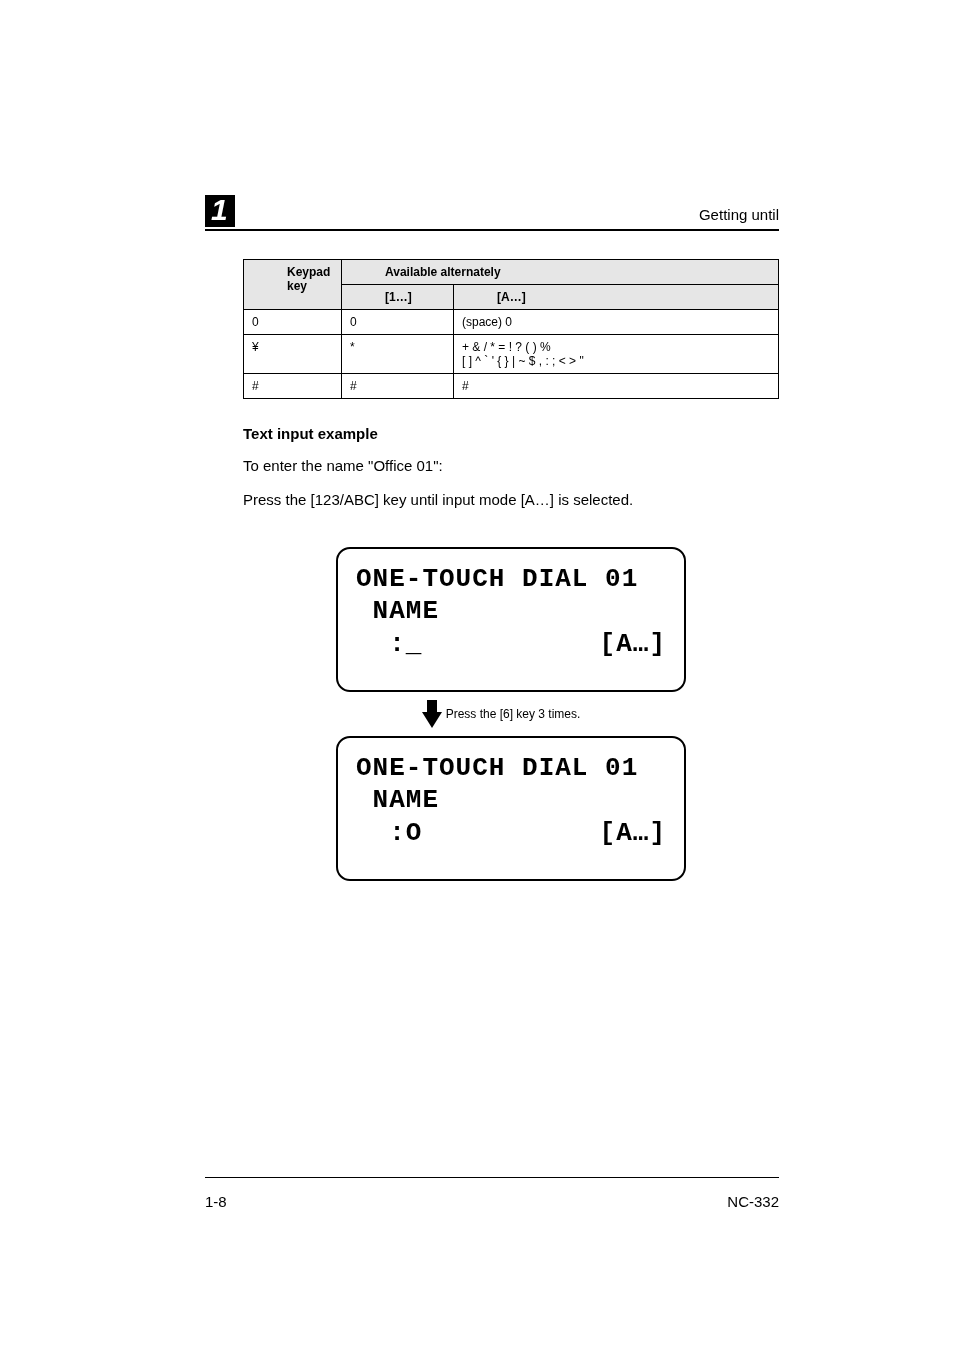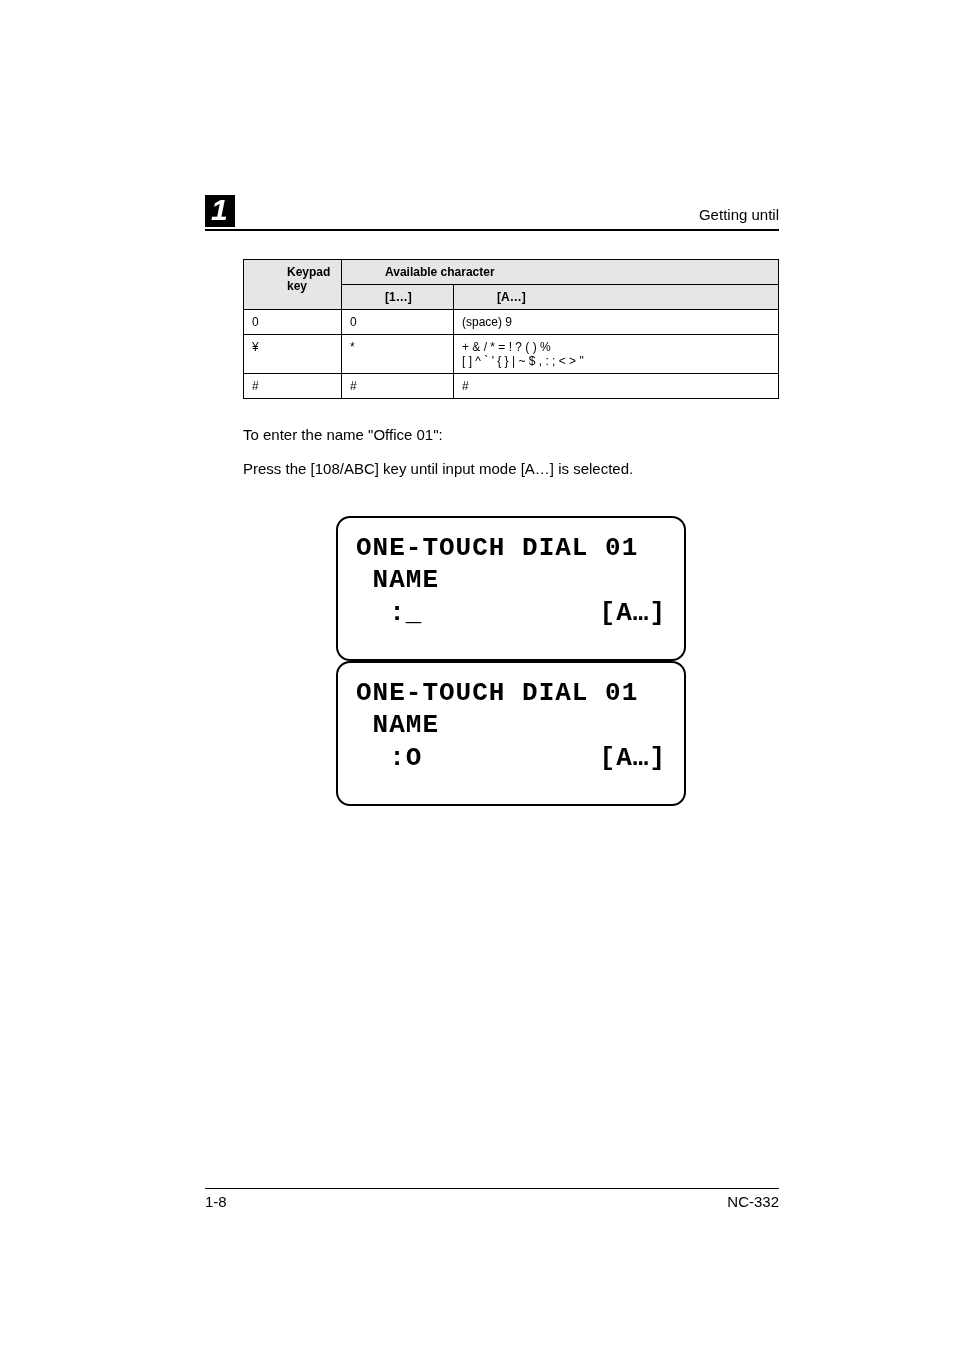--- a/index.html
+++ b/index.html
@@ -110,75 +110,83 @@
     }
     .footer {
       position: absolute;
       bottom: 140px;
       left: 205px;
       right: 175px;
       border-top: 1px solid #000;
       display: flex;
       justify-content: space-between;
       font-size: 15px;
-      padding-top: 4px;
+      padding-top: 15px;
     }
   </style>
 </head>
 <body>
 
 <div class="page">
   <div class="header-row">
     <span class="chapter-num">1</span>
     <span class="header-title">Getting until</span>
   </div>
 
   <div class="content">
     <table class="char">
       <tbody>
           <tr>
         <th class="col-key" rowspan="2">Keypad key</th>
-        <th colspan="2">Available character</th>
+        <th colspan="2">Available alternately</th>
       </tr>
       <tr>
         <th class="col-num">[1…]</th>
         <th>[A…]</th>
       </tr>
       <tr>
         <td>0</td>
         <td>0</td>
-        <td>(space) 9</td>
+        <td>(space) 0</td>
       </tr>
       <tr>
         <td>¥</td>
         <td>*</td>
         <td style="white-space:pre-line">+ &amp; / * = ! ? ( ) %
 [ ] ^ ` ' { } | ~ $ , : ; &lt; &gt; "</td>
       </tr>
       <tr>
         <td>#</td>
         <td>#</td>
         <td>#</td>
       </tr>
     </tbody>
       </table>
 
+    <div class="section-h">Text input example</div>
     <div class="para">To enter the name "Office 01":</div>
-    <div class="para">Press the [108/ABC] key until input mode [A…] is selected.</div>
+    <div class="para">Press the [123/ABC] key until input mode [A…] is selected.</div>
 
     <div class="lcd-wrap">
       <div class="lcd">
         <div class="row"><span>ONE-TOUCH DIAL 01</span></div>
         <div class="row"><span> NAME</span></div>
         <div class="row">
           <span>  :_</span>
           <span>[A…]</span>
         </div>
       </div>
 
+      <div class="arrow-row">
+        <div class="arrow-block">
+          <div class="arrow-stem"></div>
+          <div class="arrow-down"></div>
+        </div>
+        <span class="arrow-caption">Press the [6] key 3 times.</span>
+      </div>
 
       <div class="lcd">
         <div class="row"><span>ONE-TOUCH DIAL 01</span></div>
         <div class="row"><span> NAME</span></div>
         <div class="row">
           <span>  :O</span>
           <span>[A…]</span>
         </div>
       </div>
     </div>

